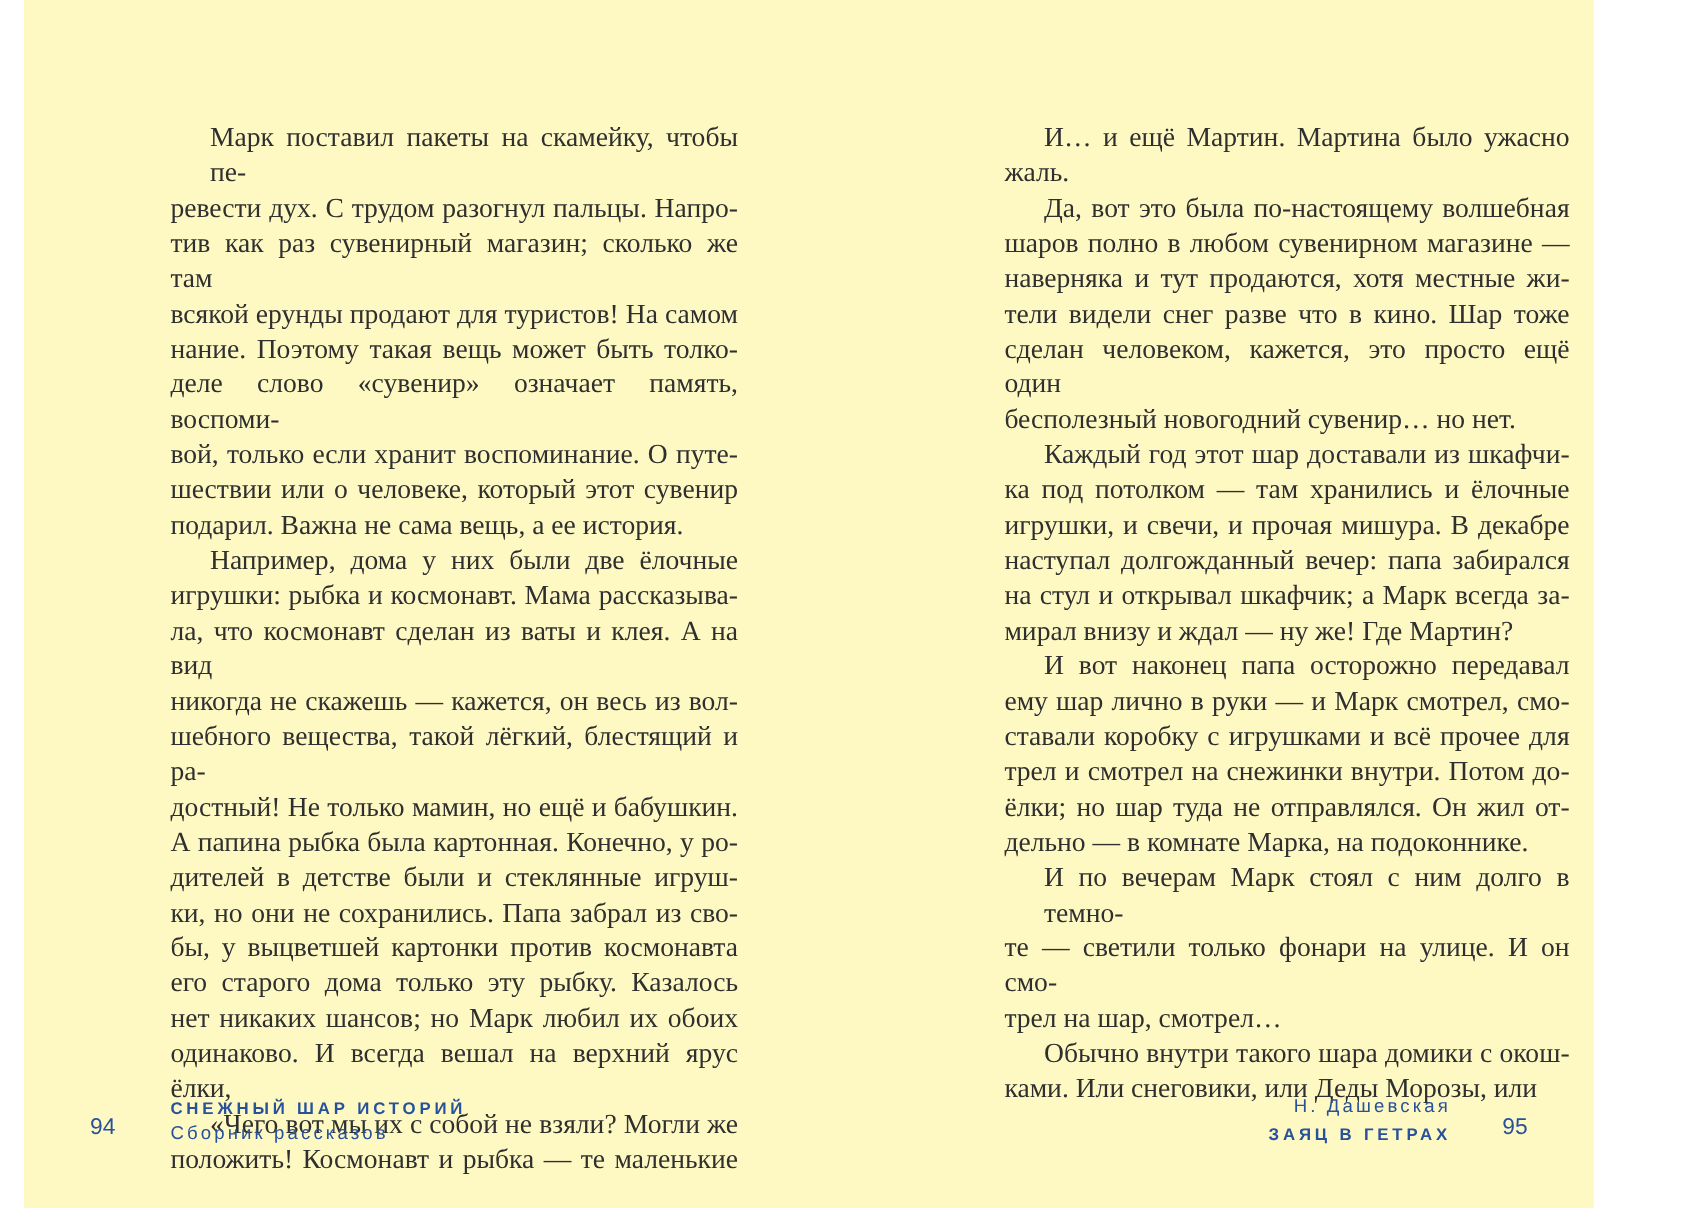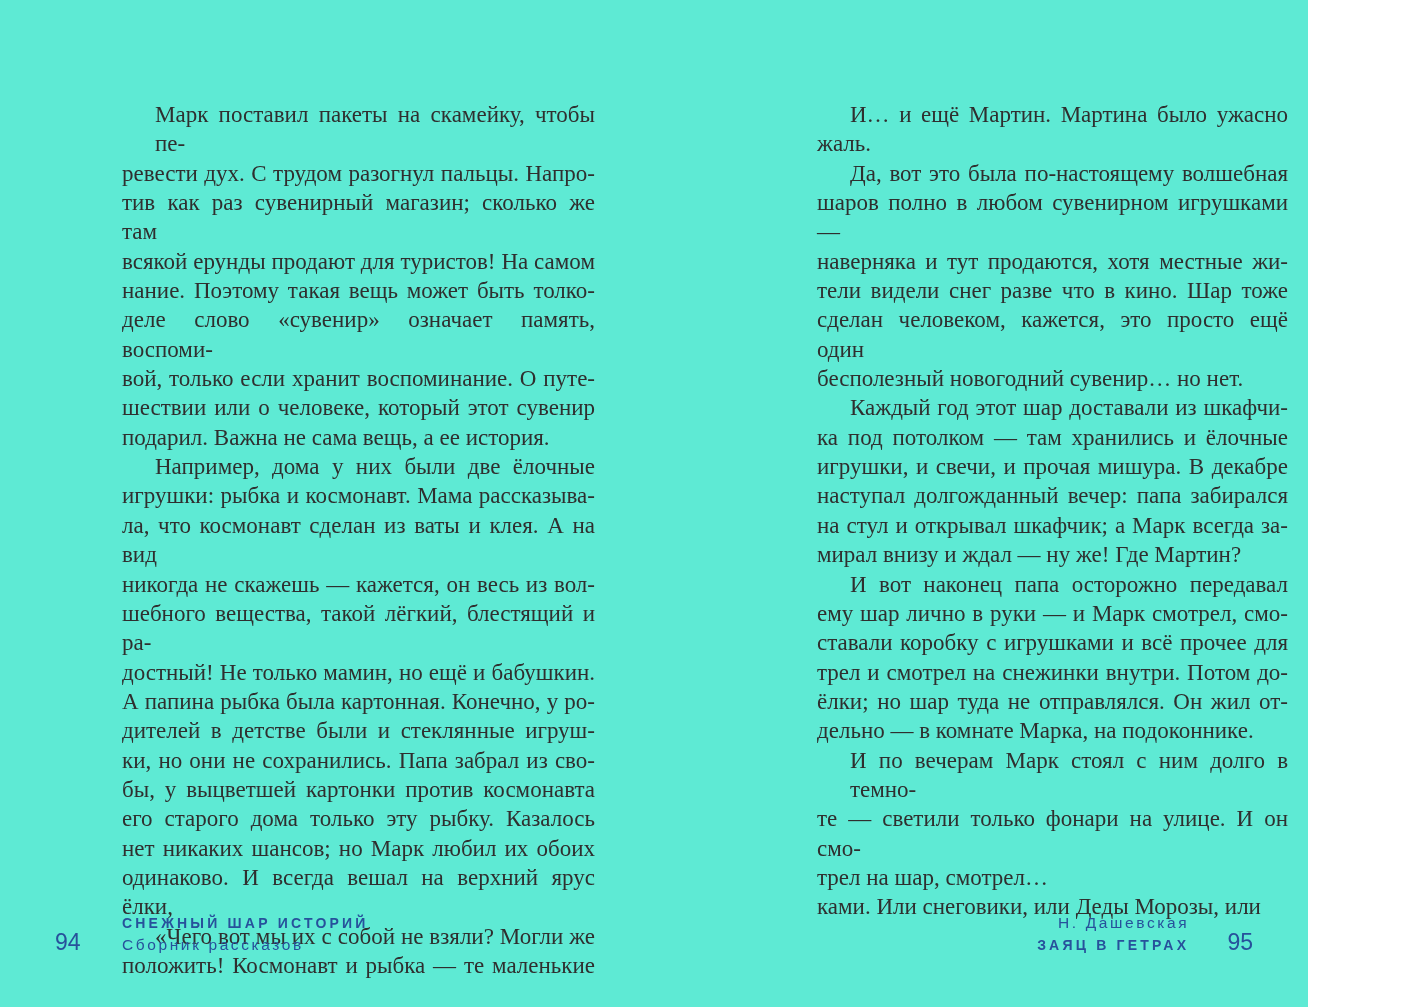--- a/index.html
+++ b/index.html
@@ -7,21 +7,22 @@
     padding: 0;
     width: 1410px;
     height: 1007px;
     background: #ffffff;
     overflow: hidden;
   }
   .spread {
     position: relative;
     width: 1308px;
     height: 1007px;
-    background: #5eead4;
+    background: #fef9c3;
+    margin-left: 20px;
   }
   
   .textblock {
     position: absolute;
     top: 100px;
     font-family: "Liberation Serif", "DejaVu Serif", serif;
     font-size: 23px;
     line-height: 29.35px;
     color: #2f2f2f;
   }
@@ -57,21 +58,21 @@
     font-weight: normal;
     font-size: 15.5px;
     letter-spacing: 2.6px;
   }
   #running-right .rt-bold,
   #running-right .rt-reg { margin-right: -3.2px; text-align: right; } 
   .folio {
     position: absolute;
     top: 929px;
     font-family: "Liberation Sans", "DejaVu Sans", sans-serif;
-    font-size: 23px;
+    font-size: 19px;
     font-weight: normal;
     color: #27519b;
   }
   #folio-left  { left: 55px; }
   #folio-right { right: 55px; }
 </style>
 </head>
 <body>
 
 <div class="spread">
@@ -109,21 +110,21 @@
       </div>
     </div>
 
   <div id="right-text" class="textblock">
       <div class="paragraph">
         <div class="line indent">И… и ещё Мартин. Мартина было ужасно</div>
         <div class="line end">жаль.</div>
       </div>
       <div class="paragraph">
         <div class="line indent">Да, вот это была по-настоящему волшебная</div>
-        <div class="line">шаров полно в любом сувенирном игрушками —</div>
+        <div class="line">шаров полно в любом сувенирном магазине —</div>
         <div class="line">наверняка и тут продаются, хотя местные жи-</div>
         <div class="line">тели видели снег разве что в кино. Шар тоже</div>
         <div class="line">сделан человеком, кажется, это просто ещё один</div>
         <div class="line end">бесполезный новогодний сувенир… но нет.</div>
       </div>
       <div class="paragraph">
         <div class="line indent">Каждый год этот шар доставали из шкафчи-</div>
         <div class="line">ка под потолком — там хранились и ёлочные</div>
         <div class="line">игрушки, и свечи, и прочая мишура. В декабре</div>
         <div class="line">наступал долгожданный вечер: папа забирался</div>
@@ -137,20 +138,21 @@
         <div class="line">трел и смотрел на снежинки внутри. Потом до-</div>
         <div class="line">ёлки; но шар туда не отправлялся. Он жил от-</div>
         <div class="line end">дельно — в комнате Марка, на подоконнике.</div>
       </div>
       <div class="paragraph">
         <div class="line indent">И по вечерам Марк стоял с ним долго в темно-</div>
         <div class="line">те — светили только фонари на улице. И он смо-</div>
         <div class="line end">трел на шар, смотрел…</div>
       </div>
       <div class="paragraph">
+        <div class="line indent">Обычно внутри такого шара домики с окош-</div>
         <div class="line end">ками. Или снеговики, или Деды Морозы, или</div>
       </div>
     </div>
 
   <div id="folio-left" class="folio">94</div>
 
   <div id="running-left" class="running">
     <div class="rt-bold">СНЕЖНЫЙ ШАР ИСТОРИЙ</div>
     <div class="rt-reg">Сборник рассказов</div>
   </div>

